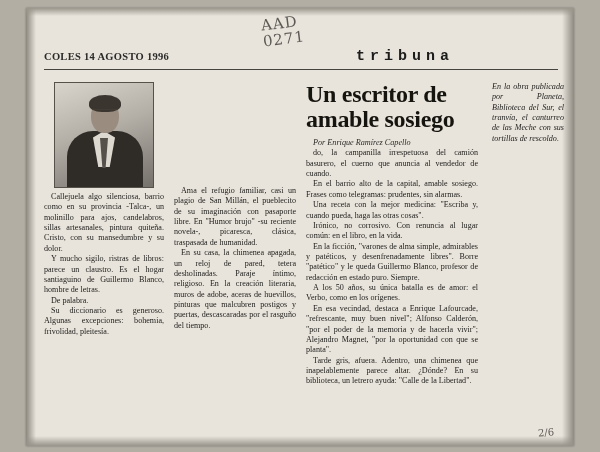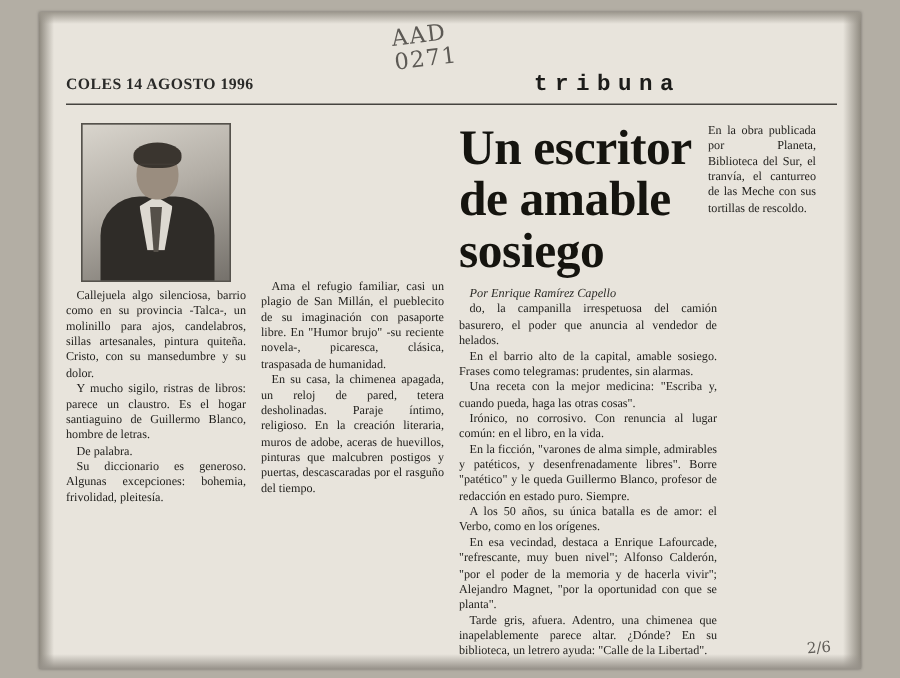--- a/index.html
+++ b/index.html
@@ -129,21 +129,21 @@
   }
   .col p {
     margin: 0;
     text-indent: 7px;
   }
   .col p.noindent { text-indent: 0; }
 
   .col1 { left: 0;   width: 120px; }
   .col2 { left: 130px; width: 122px; }
   .col3 { left: 262px; width: 172px; }
-  .col4 { left: 428px; width: 72px; }
+  .col4 { left: 448px; width: 72px; font-style: italic; }
 
   
   .photo {
     width: 98px;
     height: 104px;
     margin: 0 auto 4px auto;
     background: #6e6a64;
     position: relative;
     overflow: hidden;
     border: 1px solid #55524c;
@@ -191,21 +191,21 @@
     left: 45px; top: 55px;
     width: 8px; height: 30px;
     background: #555049;
     clip-path: polygon(0 0, 100% 0, 70% 100%, 30% 100%);
   }
 
   
   .headline {
     font-family: "Liberation Serif", serif;
     font-weight: bold;
-    font-size: 33px;
+    font-size: 24px;
     line-height: 1.04;
     color: #15140f;
     letter-spacing: -0.3px;
     margin: 0 0 6px 0;
     text-align: left;
     text-indent: 0;
   }
   .byline {
     font-family: "Liberation Serif", serif;
     font-size: 8.2px;
@@ -271,21 +271,21 @@
       <div class="col col2">
 
         <div style="height:104px"></div>
       <p>Ama el refugio familiar, casi un plagio de San Millán, el pueblecito de su imaginación con pasaporte libre. En "Humor brujo" -su reciente novela-, picaresca, clásica, traspasada de humanidad.</p>
           <p>En su casa, la chimenea apagada, un reloj de pared, tetera desholinadas. Paraje íntimo, religioso. En la creación literaria, muros de adobe, aceras de huevillos, pinturas que malcubren postigos y puertas, descascaradas por el rasguño del tiempo.</p>
         </div>
 
       <div class="col col3">
         <h1 class="headline">Un escritor de amable sosiego</h1>
         <p class="byline">Por Enrique Ramírez Capello</p>
-        <p>do, la campanilla irrespetuosa del camión basurero, el poder que anuncia al vendedor de helados.</p>
+        <p>do, la campanilla irrespetuosa del camión basurero, el cuerno que anuncia al vendedor de cuando.</p>
         <p>En el barrio alto de la capital, amable sosiego. Frases como telegramas: prudentes, sin alarmas.</p>
         <p>Una receta con la mejor medicina: "Escriba y, cuando pueda, haga las otras cosas".</p>
         <p>Irónico, no corrosivo. Con renuncia al lugar común: en el libro, en la vida.</p>
         <p>En la ficción, "varones de alma simple, admirables y patéticos, y desenfrenadamente libres". Borre "patético" y le queda Guillermo Blanco, profesor de redacción en estado puro. Siempre.</p>
         <p>A los 50 años, su única batalla es de amor: el Verbo, como en los orígenes.</p>
         <p>En esa vecindad, destaca a Enrique Lafourcade, "refrescante, muy buen nivel"; Alfonso Calderón, "por el poder de la memoria y de hacerla vivir"; Alejandro Magnet, "por la oportunidad con que se planta".</p>
         <p>Tarde gris, afuera. Adentro, una chimenea que inapelablemente parece altar. ¿Dónde? En su biblioteca, un letrero ayuda: "Calle de la Libertad".</p>
       </div>
 
       <div class="col col4">

